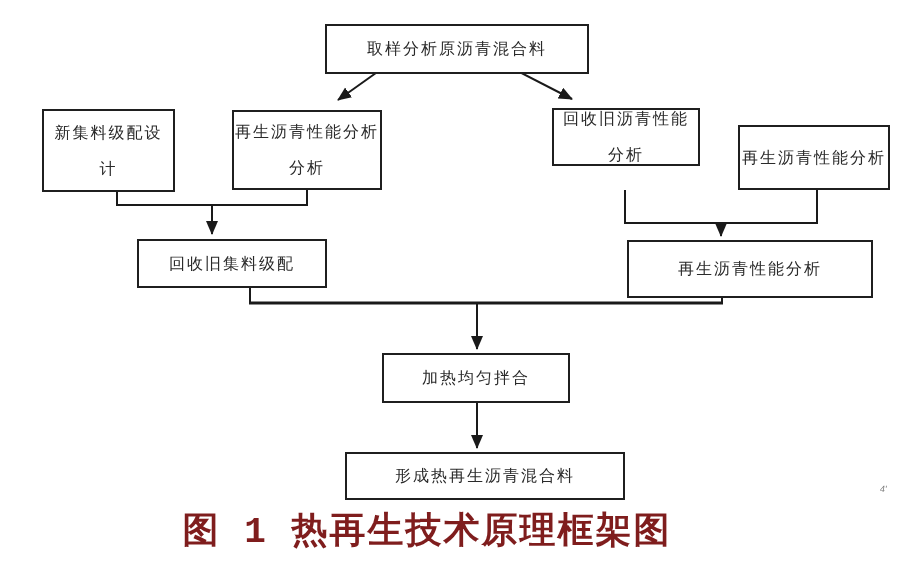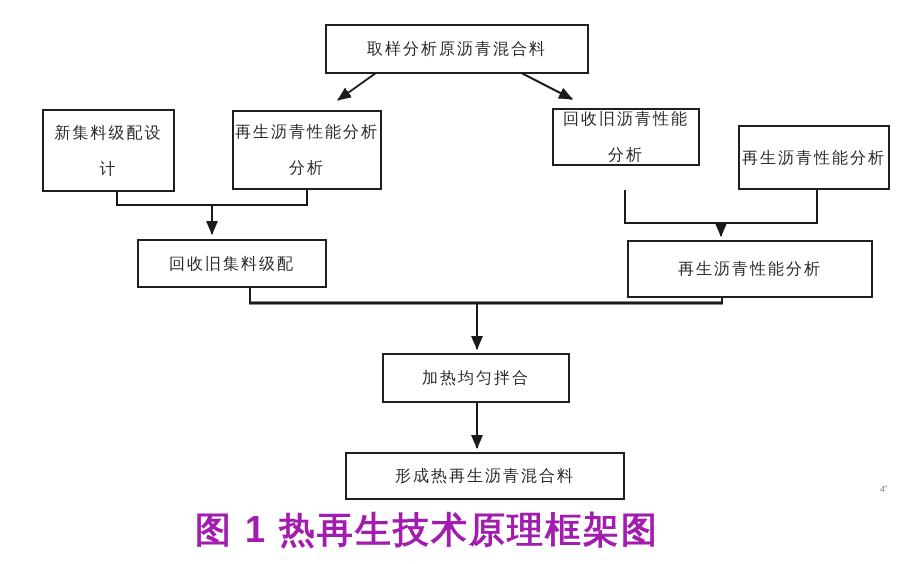--- a/index.html
+++ b/index.html
@@ -39,23 +39,24 @@
     pointer-events: none;
   }
   .caption {
     position: absolute;
     left: 0;
     top: 506px;
     width: 854px;
     text-align: center;
     font-size: 36px;
     font-weight: bold;
-    color: #a21caf;
+    color: #7f1d1d;
     letter-spacing: 2px;
     white-space: nowrap;
+    font-family: Liberation Mono, monospace;
   }
   .stray {
     position: absolute;
     left: 880px;
     top: 484px;
     font-size: 9px;
     color: #777777;
     transform: skewX(-10deg);
   }
   

